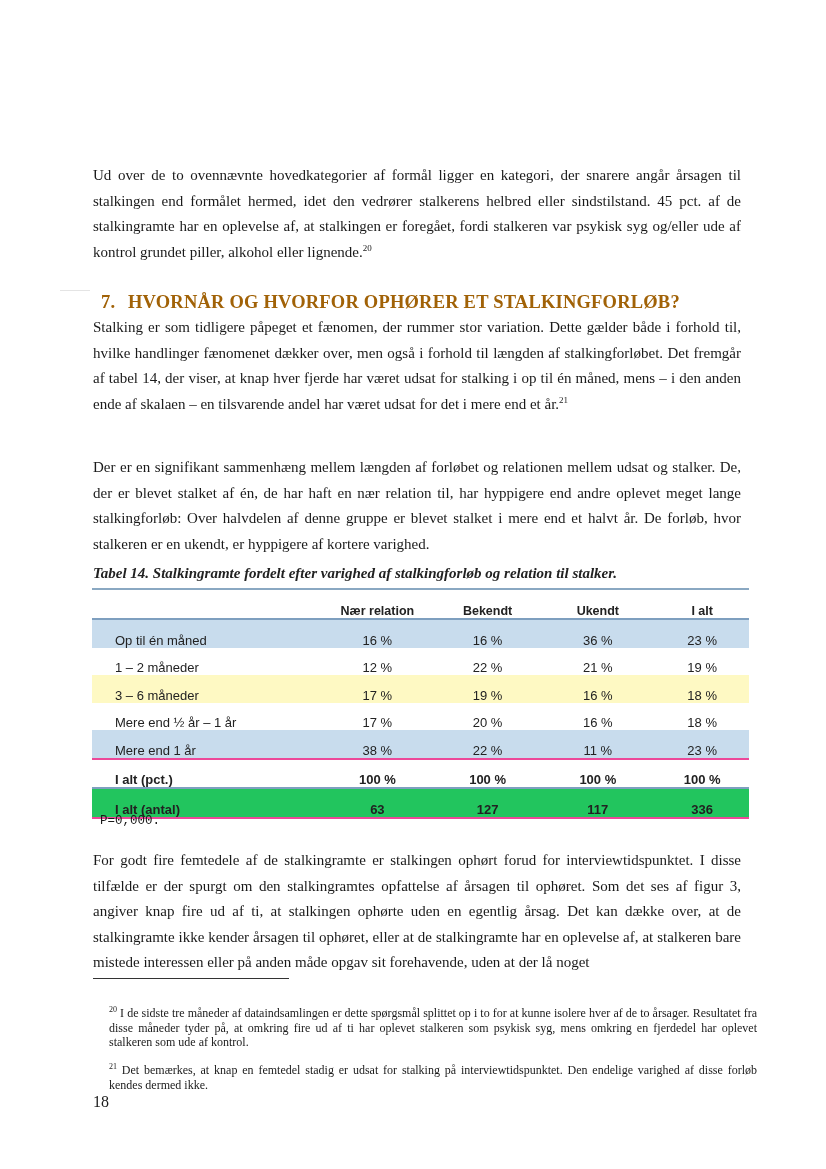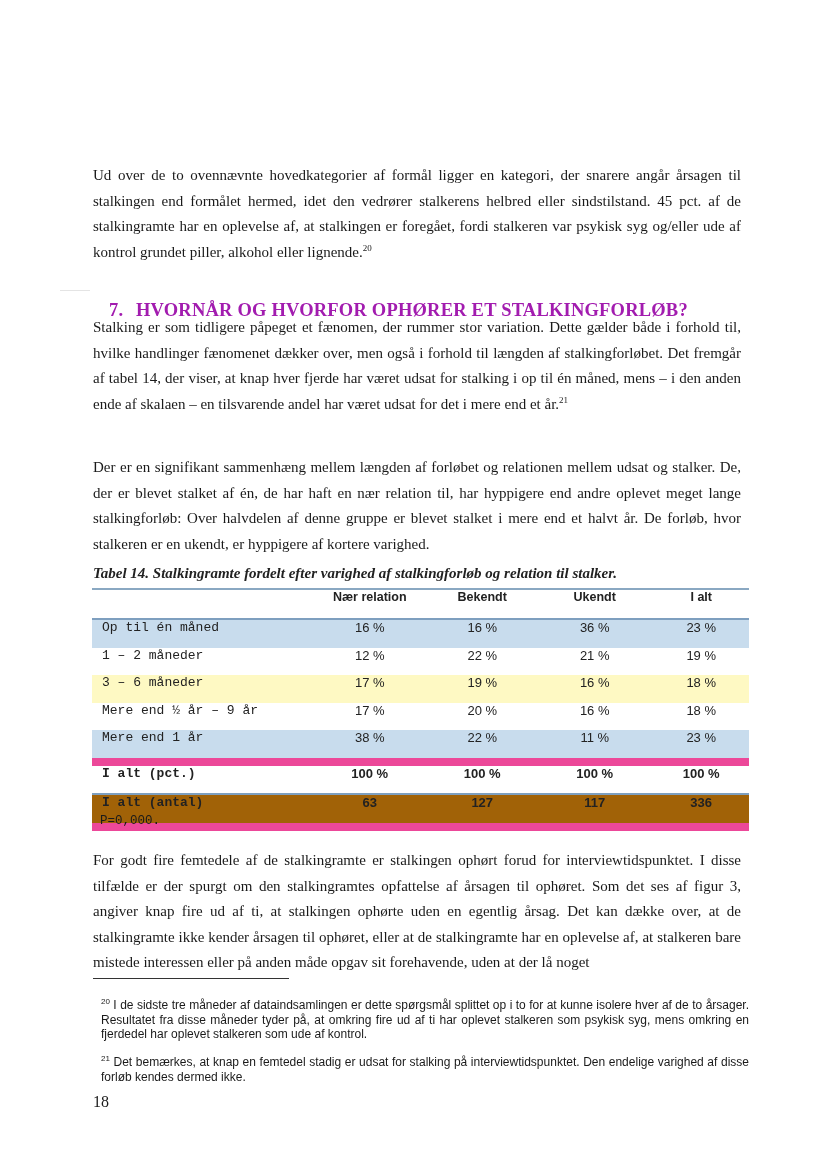--- a/index.html
+++ b/index.html
@@ -7,61 +7,61 @@
   .page { position: absolute; left: 0; top: 0; width: 826px; height: 1169px; }
 
   .para {
     position: absolute; left: 93px; width: 648px;
     font-family: "Liberation Serif", serif; font-size: 15px; line-height: 25.5px;
     text-align: justify; margin: 0;
   }
   .para sup { font-size: 9px; line-height: 0; vertical-align: super; }
 
   .heading {
-    position: absolute; left: 93px; top: 284px; width: 660px; margin: 16px;
+    position: absolute; left: 93px; top: 284px; width: 660px; margin: 8px;
     font-family: "Liberation Serif", serif; font-size: 18.5px; font-weight: bold;
-    color: #a21caf; letter-spacing: 0.2px;
+    color: #a16207; letter-spacing: 0.2px;
   }
   .heading .num { display: inline-block; width: 27px; }
   .heading-rule {
     position: absolute; left: 60px; top: 290px; width: 30px; height: 1px; background: #e4e4e4;
   }
 
   .caption {
     position: absolute; left: 93px; top: 565px; margin: 0;
     font-family: "Liberation Serif", serif; font-style: italic; font-size: 15px; color: #222; font-weight: bold;
   }
 
   .tbl {
     position: absolute; left: 92px; top: 588px; width: 657px;
     font-family: "Liberation Sans", sans-serif; font-size: 13px; color: #222;
   }
-  .tbl .row { display: flex; align-items: flex-start; height: 27.5px; }
+  .tbl .row { display: flex; align-items: flex-end; height: 27.5px; }
   .tbl .row.head { height: 28px; border-top: 2px solid #8aa8c2; border-bottom: 2px solid #7e9fbf; }
   .tbl .row.shade { background: #c8dced; }
   .tbl .row.bt { border-top: 2px solid #7e9fbf; }
-  .tbl .row.bb { border-bottom: 8px solid #ec4899; }
+  .tbl .row.bb { border-bottom: 2px solid #ec4899; }
   .tbl .cell { text-align: center; }
-  .tbl .c0 { width: 210px; text-align: left; padding-left: 10px; font-family: Liberation Mono, monospace; }
+  .tbl .c0 { width: 210px; text-align: left; padding-left: 23px; }
   .tbl .c1 { width: 118px; }
   .tbl .c2 { width: 108px; }
   .tbl .c3 { width: 118px; }
   .tbl .c4 { width: 96px; }
   .tbl .head .cell { font-weight: bold; font-size: 12.5px; }
   .tbl .bold .cell { font-weight: bold; }
 
   .pnote {
     position: absolute; left: 92px; top: 806px; margin: 8px;
     font-family: Liberation Mono, monospace; font-size: 12.5px;
   }
 
   .fn-rule { position: absolute; left: 93px; top: 978px; width: 196px; height: 1px; background: #333; }
   .footnote {
-    position: absolute; left: 93px; width: 648px; margin: 8px;
-    font-family: Liberation Sans, sans-serif; font-size: 12px; line-height: 14.5px; text-align: justify;
+    position: absolute; left: 93px; width: 648px; margin: 16px;
+    font-family: Liberation Serif, serif; font-size: 12px; line-height: 14.5px; text-align: justify;
   }
   .footnote sup { font-size: 8px; line-height: 0; }
 
   .pagenum {
     position: absolute; left: 93px; top: 1093px; margin: 0;
     font-family: "Liberation Serif", serif; font-size: 16px;
   }
 </style>
 </head>
 <body>
@@ -103,41 +103,41 @@
       <div class="cell c4">19 %</div>
     </div>
     <div class="row shade" style="background: #fef9c3;">
       <div class="cell c0">3 – 6 måneder</div>
       <div class="cell c1">17 %</div>
       <div class="cell c2">19 %</div>
       <div class="cell c3">16 %</div>
       <div class="cell c4">18 %</div>
     </div>
     <div class="row">
-      <div class="cell c0">Mere end ½ år – 9 år</div>
+      <div class="cell c0">Mere end ½ år – 1 år</div>
       <div class="cell c1">17 %</div>
       <div class="cell c2">20 %</div>
       <div class="cell c3">16 %</div>
       <div class="cell c4">18 %</div>
     </div>
     <div class="row shade bb" style="background: rgb(200, 220, 237);">
       <div class="cell c0">Mere end 1 år</div>
       <div class="cell c1">38 %</div>
       <div class="cell c2">22 %</div>
       <div class="cell c3">11 %</div>
       <div class="cell c4">23 %</div>
     </div>
     <div class="row bold">
       <div class="cell c0">I alt (pct.)</div>
       <div class="cell c1">100 %</div>
       <div class="cell c2">100 %</div>
       <div class="cell c3">100 %</div>
       <div class="cell c4">100 %</div>
     </div>
-    <div class="row shade bold bt bb" style="background: #a16207;">
+    <div class="row shade bold bt bb" style="background: #22c55e;">
       <div class="cell c0">I alt (antal)</div>
       <div class="cell c1">63</div>
       <div class="cell c2">127</div>
       <div class="cell c3">117</div>
       <div class="cell c4">336</div>
     </div>
   </div>
 
   <p class="pnote">P=0,000.</p>
 

